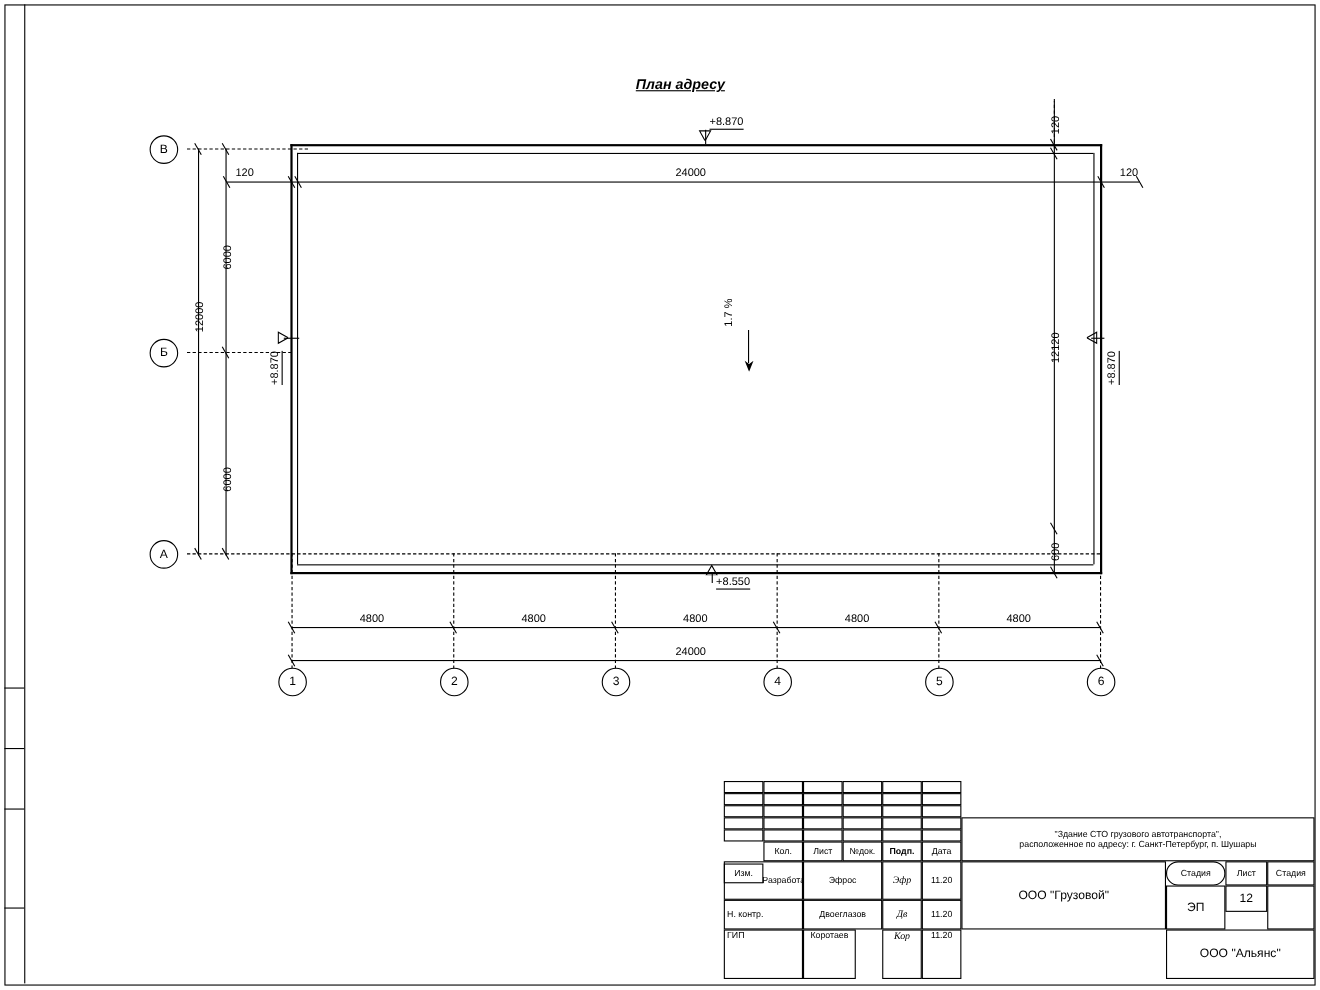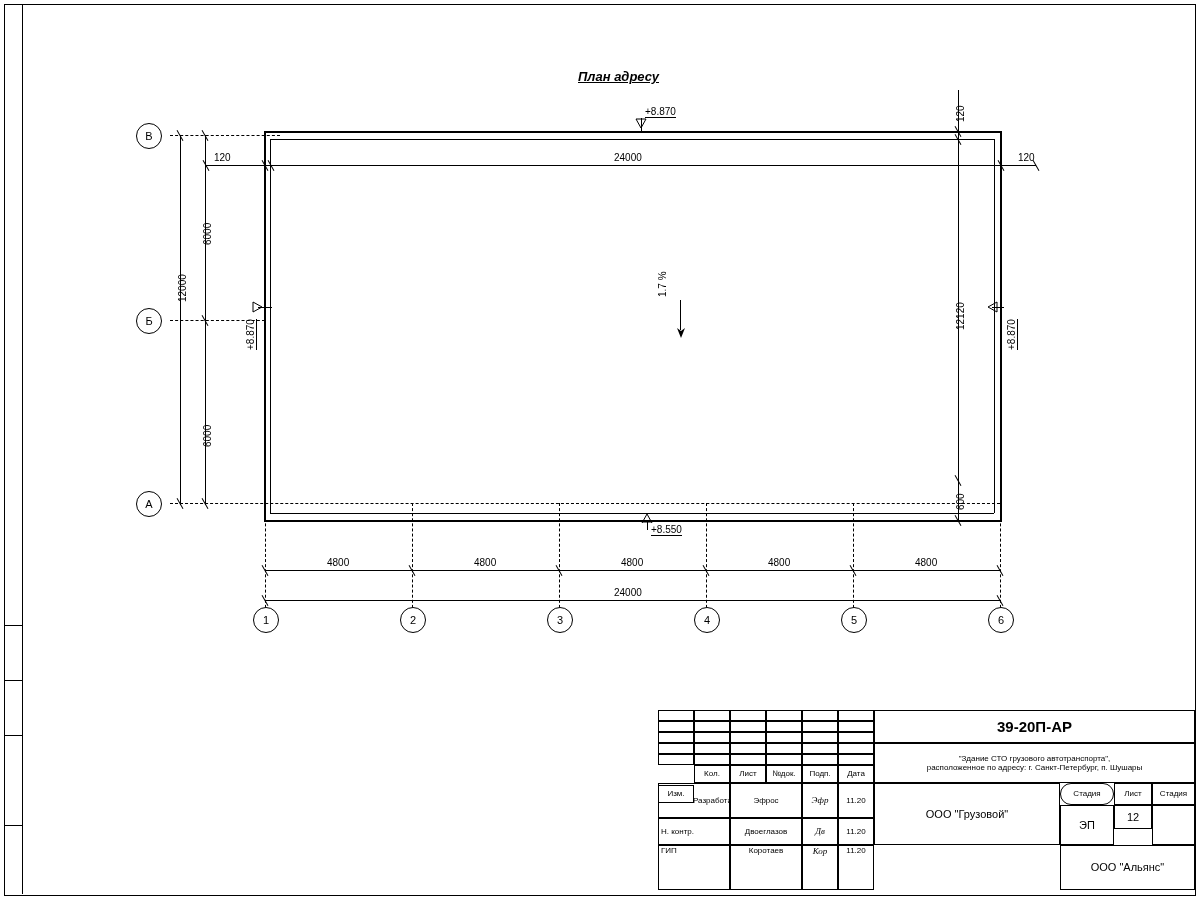--- a/index.html
+++ b/index.html
@@ -206,39 +206,38 @@
     <div class="cell" style="left:36px;top:44px;width:36px;height:11px;"></div>
     <div class="cell" style="left:72px;top:44px;width:36px;height:11px;"></div>
     <div class="cell" style="left:108px;top:44px;width:36px;height:11px;"></div>
     <div class="cell" style="left:144px;top:44px;width:36px;height:11px;"></div>
     <div class="cell" style="left:180px;top:44px;width:36px;height:11px;"></div>
 
     <div class="cell small" style="left:0;top:55px;width:36px;height:18px;margin-top:20px;">Изм.</div>
     <div class="cell small" style="left:36px;top:55px;width:36px;height:18px;">Кол.</div>
     <div class="cell small" style="left:72px;top:55px;width:36px;height:18px;">Лист</div>
     <div class="cell small" style="left:108px;top:55px;width:36px;height:18px;">№док.</div>
-    <div class="cell small" style="left:144px;top:55px;width:36px;height:18px;">Подп.</div>
+    <div class="cell small" style="left:144px;top:55px;width:36px;height:18px;font-weight:bold;">Подп.</div>
     <div class="cell small" style="left:180px;top:55px;width:36px;height:18px;">Дата</div>
 
     <div class="cell small" style="left:0;top:73px;width:72px;height:35px;justify-content:flex-start;padding-left:34px;">Разработал</div>
     <div class="cell small" style="left:72px;top:73px;width:72px;height:35px;">Эфрос</div>
     <div class="cell sig" style="left:144px;top:73px;width:36px;height:35px;">Эфр</div>
     <div class="cell small" style="left:180px;top:73px;width:36px;height:35px;">11.20</div>
 
     <div class="cell small" style="left:0;top:108px;width:72px;height:27px;justify-content:flex-start;">Н. контр.</div>
     <div class="cell small" style="left:72px;top:108px;width:72px;height:27px;">Двоеглазов</div>
     <div class="cell sig" style="left:144px;top:108px;width:36px;height:27px;">Дв</div>
     <div class="cell small" style="left:180px;top:108px;width:36px;height:27px;">11.20</div>
 
     <div class="cell small" style="left:0;top:135px;width:72px;height:45px;justify-content:flex-start;align-items:flex-start;">ГИП</div>
-    <div class="cell small" style="left:72px;top:135px;width:72px;height:45px;align-items:flex-start;">Коротаев</div>
+    <div class="cell small" style="left:72px;top:135px;width:48px;height:45px;align-items:flex-start;">Коротаев</div>
     <div class="cell sig" style="left:144px;top:135px;width:36px;height:45px;align-items:flex-start;">Кор</div>
     <div class="cell small" style="left:180px;top:135px;width:36px;height:45px;align-items:flex-start;">11.20</div>
 
-    <div class="cell big" style="left:216px;top:0;width:321px;height:33px;">39-20П-АР</div>
     <div class="cell small" style="left:216px;top:33px;width:321px;height:40px;flex-direction:column;">
       <div>"Здание СТО грузового автотранспорта",</div>
       <div>расположенное по адресу: г. Санкт-Петербург, п. Шушары</div>
     </div>
 
     <div class="cell med" style="left:216px;top:73px;width:186px;height:62px;">ООО "Грузовой"</div>
 
     <div class="cell small" style="left:402px;top:73px;width:54px;height:22px;border-radius:11px;">Стадия</div>
     <div class="cell small" style="left:456px;top:73px;width:38px;height:22px;">Лист</div>
     <div class="cell small" style="left:494px;top:73px;width:43px;height:22px;">Стадия</div>

